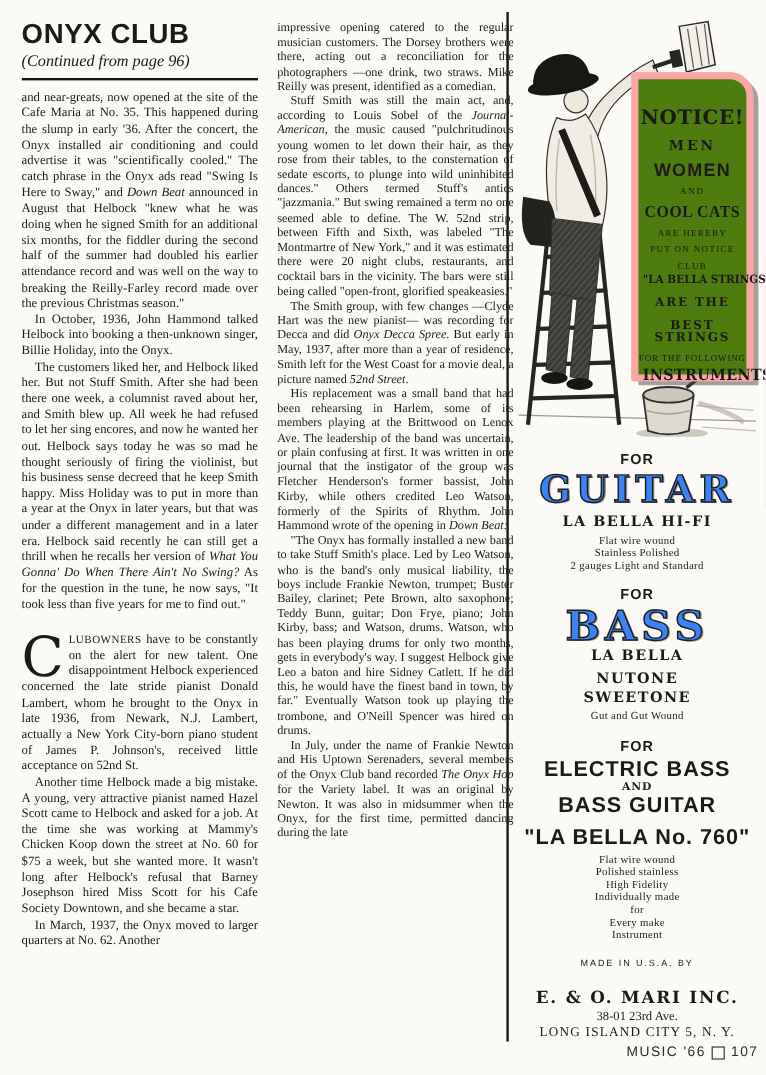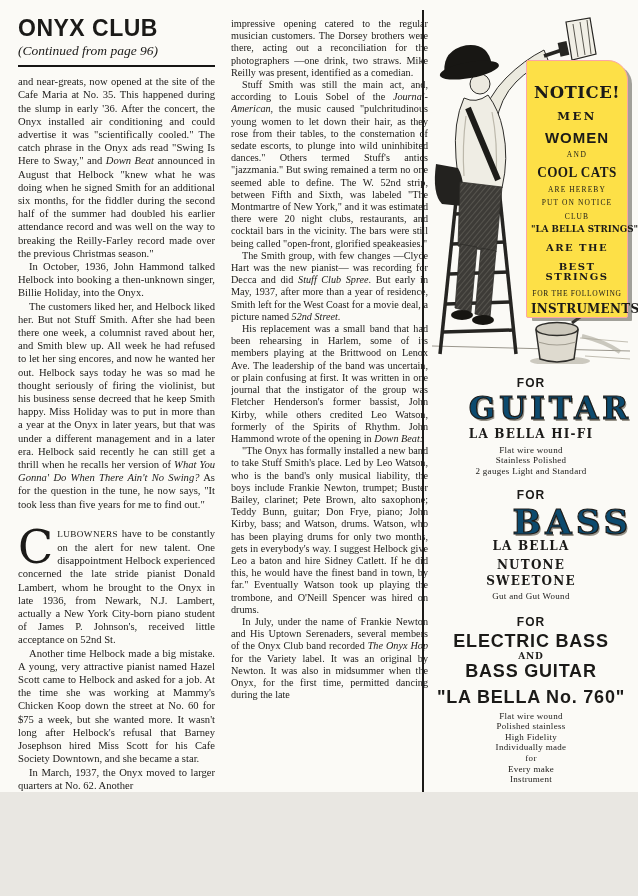--- a/index.html
+++ b/index.html
@@ -1,16 +1,16 @@
 <!DOCTYPE html>
 <html><head>
 <meta charset="utf-8">
 <style>
   html,body{margin:0;padding:0;background:#e9e7e2;}
-  .page{position:relative;width:638px;height:792px;background:#fbfaf6;overflow:hidden;
+  .page{position:relative;width:638px;height:896px;background:#fbfaf6;overflow:hidden;
         font-family:"Liberation Serif",serif;color:#1b1a18;}
   
   .col{position:absolute;top:16px;height:862px;overflow:hidden;}
   .col1{left:18px;width:197px;}
   .col2{left:231px;width:197px;padding-top:2px;}
   .art-title{margin:0;font-family:"Liberation Sans",sans-serif;font-weight:700;
              font-size:23px;letter-spacing:.5px;line-height:1.05;}
   .art-sub{font-style:italic;font-size:13.5px;margin:3px 0 0 0;}
   .hrule{height:2px;background:#161514;margin:6px 0 8px 0;}
   .bp{margin:0;text-align:justify;font-size:10.6px;line-height:13.2px;}
@@ -20,36 +20,36 @@
   .it{font-style:italic;}
   .sc{font-size:9.2px;letter-spacing:.4px;}
   .dropcap{float:left;font-family:"DejaVu Serif",serif;font-size:46px;line-height:37px;
            padding:2px 4px 0 0;}
   
   .vrule{position:absolute;left:422px;top:10px;width:2px;height:858px;background:#1b1a18;}
   
   .ad{position:absolute;left:430px;top:16px;width:202px;height:852px;text-align:center;}
   .illus{position:relative;width:202px;height:348px;}
   .illus svg{position:absolute;left:0;top:0;}
-  .poster{position:absolute;left:96px;top:44px;width:102px;height:258px;background:#fde047;
-          border:1px solid #fca5a5;border-radius:2px 20px 2px 2px;
+  .poster{position:absolute;left:96px;top:44px;width:102px;height:258px;background:#4d7c0f;
+          border:6px solid #fca5a5;border-radius:2px 20px 2px 2px;
           box-shadow:5px 4px 0 -1px rgba(72,69,60,.5);padding-top:24px;box-sizing:border-box;}
   .p-notice{font-family:"DejaVu Serif",serif;font-weight:700;font-size:16.5px;line-height:1;letter-spacing:.5px;}
   .p-men{font-family:"DejaVu Serif",serif;font-weight:700;font-size:11.5px;line-height:1;letter-spacing:2.5px;margin-top:9px;}
   .p-women{font-family:"Liberation Sans",sans-serif;font-weight:700;font-size:15px;line-height:1;letter-spacing:1px;margin-top:8px;}
   .p-and{font-size:7.5px;line-height:1;letter-spacing:1.5px;margin-top:6px;}
   .p-cool{font-family:"Liberation Serif",serif;font-weight:700;font-size:14px;line-height:1;letter-spacing:.5px;margin-top:7px;transform:scaleX(.94);}
   .p-small{font-size:7.5px;line-height:1;letter-spacing:1.1px;margin-top:6px;}
   .p-strings{font-family:"DejaVu Serif",serif;font-weight:700;font-size:9.5px;line-height:1;margin-top:4px;transform:scaleX(.92);white-space:nowrap;}
   .p-bold-sp{font-family:"DejaVu Serif",serif;font-weight:700;font-size:10px;line-height:1;letter-spacing:1.5px;margin-top:9px;}
   .p-following{font-size:7.5px;line-height:1;letter-spacing:.7px;margin-top:8px;}
   .p-instr{font-family:"DejaVu Serif",serif;font-weight:700;font-size:13px;line-height:1;letter-spacing:.3px;margin-top:5px;transform:scaleX(.92);}
   .for-label{font-family:"Liberation Sans",sans-serif;font-weight:700;font-size:12px;letter-spacing:1px;line-height:1;}
   .big-name{font-family:"DejaVu Serif",serif;font-weight:700;letter-spacing:4px;line-height:1;
-            color:#0c4a6e;-webkit-text-stroke:1.2px #1d1c1a;text-shadow:1.5px 1.5px 0 #98948a;margin-top:4px;text-align:right;}
+            color:#3b82f6;-webkit-text-stroke:1.2px #1d1c1a;text-shadow:1.5px 1.5px 0 #98948a;margin-top:4px;}
   .g-name{font-size:31px;}
   .b-name{font-size:34px;}
   .slab{font-family:"DejaVu Serif",serif;font-weight:700;font-size:12px;line-height:1.3;letter-spacing:1.2px;}
   .slab-lg{font-family:Liberation Sans, sans-serif;font-weight:700;font-size:18px;line-height:1.2;letter-spacing:.8px;}
   .fine{font-size:9px;line-height:10.6px;letter-spacing:.3px;}
   .sec-guitar{margin-top:13px;}
   .sec-bass{margin-top:13px;}
   .sec-electric{margin-top:14px;}
   .elec-and{font-family:"DejaVu Serif",serif;font-weight:700;font-size:9px;line-height:1;letter-spacing:.8px;}
   .maker{position:absolute;bottom:2px;left:0;width:100%;}
@@ -76,21 +76,21 @@
     <p class="bp ind"><span>In October, 1936, John Hammond talked Helbock into booking a then-unknown singer, Billie Holiday, into the Onyx.</span></p>
     <p class="bp ind"><span>The customers liked her, and Helbock liked her. But not Stuff Smith. After she had been there one week, a columnist raved about her, and Smith blew up. All week he had refused to let her sing encores, and now he wanted her out. Helbock says today he was so mad he thought seriously of firing the violinist, but his business sense decreed that he keep Smith happy. Miss Holiday was to put in more than a year at the Onyx in later years, but that was under a different management and in a later era. Helbock said recently he can still get a thrill when he recalls her version of </span><span class="it">What You Gonna' Do When There Ain't No Swing?</span><span> As for the question in the tune, he now says, "It took less than five years for me to find out."</span></p>
     <p class="bp gap"><span class="dropcap">C</span><span class="sc">LUBOWNERS</span><span> have to be constantly on the alert for new talent. One disappointment Helbock experienced concerned the late stride pianist Donald Lambert, whom he brought to the Onyx in late 1936, from Newark, N.J. Lambert, actually a New York City-born piano student of James P. Johnson's, received little acceptance on 52nd St.</span></p>
     <p class="bp ind"><span>Another time Helbock made a big mistake. A young, very attractive pianist named Hazel Scott came to Helbock and asked for a job. At the time she was working at Mammy's Chicken Koop down the street at No. 60 for $75 a week, but she wanted more. It wasn't long after Helbock's refusal that Barney Josephson hired Miss Scott for his Cafe Society Downtown, and she became a star.</span></p>
     <p class="bp ind"><span>In March, 1937, the Onyx moved to larger quarters at No. 62. Another</span></p>
   </div>
 
   <div class="col col2">
     <p class="bp"><span>impressive opening catered to the regular musician customers. The Dorsey brothers were there, acting out a reconciliation for the photographers —one drink, two straws. Mike Reilly was present, identified as a comedian.</span></p>
     <p class="bp ind"><span>Stuff Smith was still the main act, and, according to Louis Sobel of the </span><span class="it">Journal-American</span><span>, the music caused "pulchritudinous young women to let down their hair, as they rose from their tables, to the consternation of sedate escorts, to plunge into wild uninhibited dances." Others termed Stuff's antics "jazzmania." But swing remained a term no one seemed able to define. The W. 52nd strip, between Fifth and Sixth, was labeled "The Montmartre of New York," and it was estimated there were 20 night clubs, restaurants, and cocktail bars in the vicinity. The bars were still being called "open-front, glorified speakeasies."</span></p>
-    <p class="bp ind"><span>The Smith group, with few changes —Clyde Hart was the new pianist— was recording for Decca and did </span><span class="it">Stuff Club Spree</span><span>. But early in May, 1937, after more than a year of residence, Smith left for the West Coast for a movie deal, a picture named </span><span class="it">52nd Street</span><span>.</span></p>
+    <p class="bp ind"><span>The Smith group, with few changes —Clyde Hart was the new pianist— was recording for Decca and did </span><span class="it">Onyx Decca Spree</span><span>. But early in May, 1937, after more than a year of residence, Smith left for the West Coast for a movie deal, a picture named </span><span class="it">52nd Street</span><span>.</span></p>
     <p class="bp ind"><span>His replacement was a small band that had been rehearsing in Harlem, some of its members playing at the Brittwood on Lenox Ave. The leadership of the band was uncertain, or plain confusing at first. It was written in one journal that the instigator of the group was Fletcher Henderson's former bassist, John Kirby, while others credited Leo Watson, formerly of the Spirits of Rhythm. John Hammond wrote of the opening in </span><span class="it">Down Beat:</span></p>
     <p class="bp ind"><span>"The Onyx has formally installed a new band to take Stuff Smith's place. Led by Leo Watson, who is the band's only musical liability, the boys include Frankie Newton, trumpet; Buster Bailey, clarinet; Pete Brown, alto saxophone; Teddy Bunn, guitar; Don Frye, piano; John Kirby, bass; and Watson, drums. Watson, who has been playing drums for only two months, gets in everybody's way. I suggest Helbock give Leo a baton and hire Sidney Catlett. If he did this, he would have the finest band in town, by far." Eventually Watson took up playing the trombone, and O'Neill Spencer was hired on drums.</span></p>
     <p class="bp ind"><span>In July, under the name of Frankie Newton and His Uptown Serenaders, several members of the Onyx Club band recorded </span><span class="it">The Onyx Hop</span><span> for the Variety label. It was an original by Newton. It was also in midsummer when the Onyx, for the first time, permitted dancing during the late</span></p>
   </div>
 
   <div class="vrule"></div>
 
   <div class="ad">
 
     <div class="illus">

